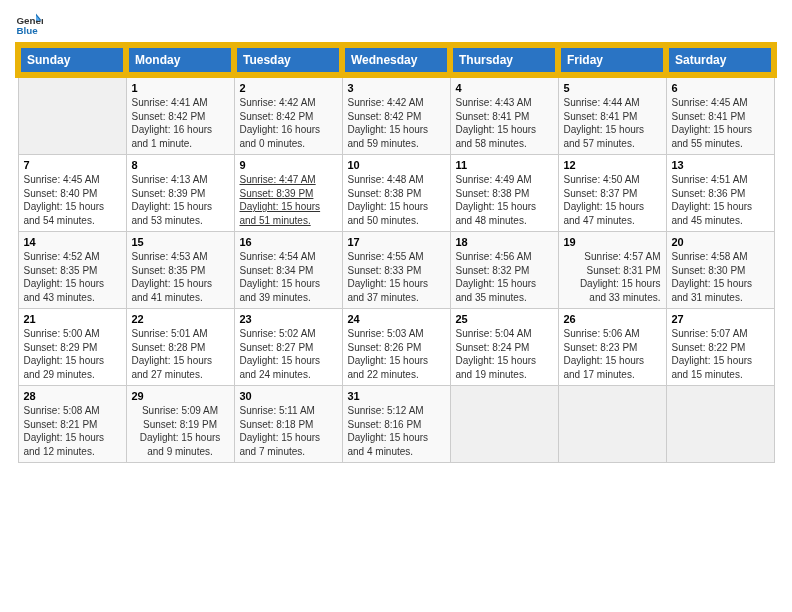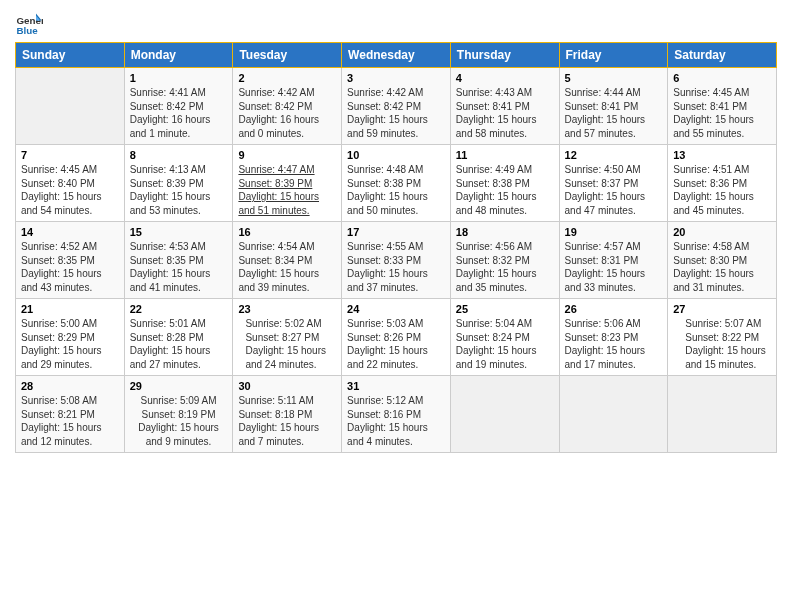--- a/index.html
+++ b/index.html
@@ -48,21 +48,21 @@
       border-collapse: collapse;
       font-size: 10.5px;
     }
     thead tr th {
       background-color: #2a74c4;
       color: #fff;
       padding: 5px 6px;
       text-align: left;
       font-size: 12px;
       font-weight: bold;
-      border: 1px solid #eab308;
+      border: 6px solid #eab308;
     }
     tbody tr td {
       border: 1px solid #ccc;
       vertical-align: top;
       padding: 4px 5px;
       min-height: 70px;
       width: 14.28%;
     }
     .day-num {
       font-weight: bold;
@@ -248,21 +248,21 @@
           </td>
           <td>
             <span class="day-num">18</span>
             <div class="cell-info" style="white-space: pre-line;">Sunrise: 4:56 AM
 Sunset: 8:32 PM
 Daylight: 15 hours
 and 35 minutes.</div>
           </td>
           <td>
             <span class="day-num">19</span>
-            <div class="cell-info" style="white-space: pre-line;">Sunrise: 4:57 AM
+            <div class="cell-info" style="white-space: pre-line; text-align: right;">Sunrise: 4:57 AM
 Sunset: 8:31 PM
 Daylight: 15 hours
 and 33 minutes.</div>
           </td>
           <td>
             <span class="day-num">20</span>
             <div class="cell-info" style="white-space: pre-line;">Sunrise: 4:58 AM
 Sunset: 8:30 PM
 Daylight: 15 hours
 and 31 minutes.</div>
@@ -278,21 +278,21 @@
           </td>
           <td>
             <span class="day-num">22</span>
             <div class="cell-info" style="white-space: pre-line;">Sunrise: 5:01 AM
 Sunset: 8:28 PM
 Daylight: 15 hours
 and 27 minutes.</div>
           </td>
           <td>
             <span class="day-num">23</span>
-            <div class="cell-info" style="white-space: pre-line; margin-left: 7px;">Sunrise: 5:02 AM
+            <div class="cell-info" style="white-space: pre-line;">Sunrise: 5:02 AM
 Sunset: 8:27 PM
 Daylight: 15 hours
 and 24 minutes.</div>
           </td>
           <td>
             <span class="day-num">24</span>
             <div class="cell-info" style="white-space: pre-line;">Sunrise: 5:03 AM
 Sunset: 8:26 PM
 Daylight: 15 hours
 and 22 minutes.</div>
@@ -306,21 +306,21 @@
           </td>
           <td>
             <span class="day-num">26</span>
             <div class="cell-info" style="white-space: pre-line;">Sunrise: 5:06 AM
 Sunset: 8:23 PM
 Daylight: 15 hours
 and 17 minutes.</div>
           </td>
           <td>
             <span class="day-num">27</span>
-            <div class="cell-info" style="white-space: pre-line; margin-left: 12px;">Sunrise: 5:07 AM
+            <div class="cell-info" style="white-space: pre-line;">Sunrise: 5:07 AM
 Sunset: 8:22 PM
 Daylight: 15 hours
 and 15 minutes.</div>
           </td>
         </tr>
         <tr>
           <td>
             <span class="day-num">28</span>
             <div class="cell-info" style="white-space: pre-line;">Sunrise: 5:08 AM
 Sunset: 8:21 PM

